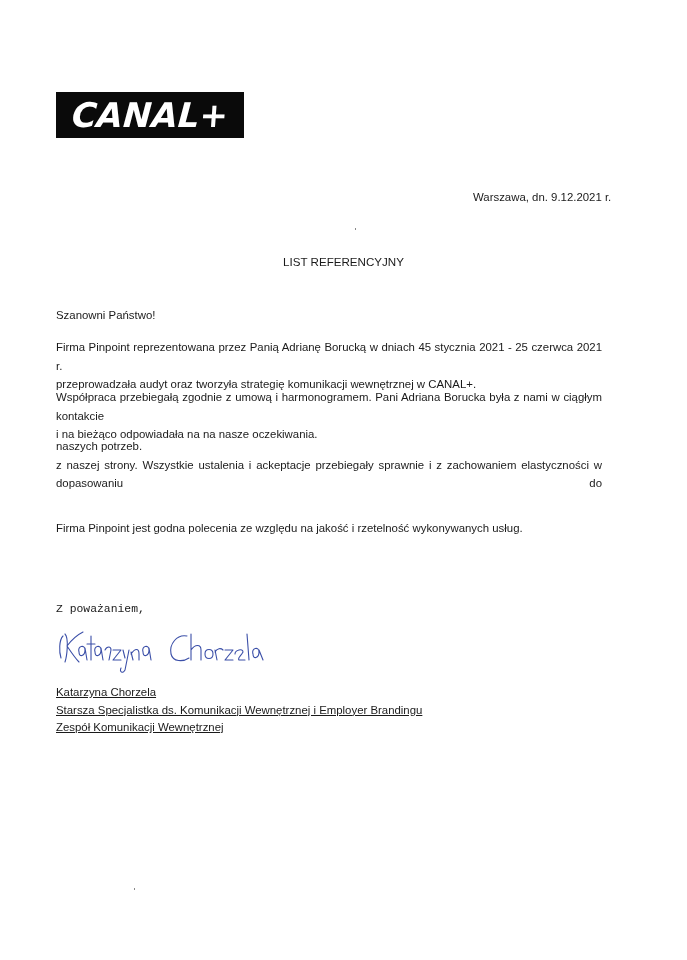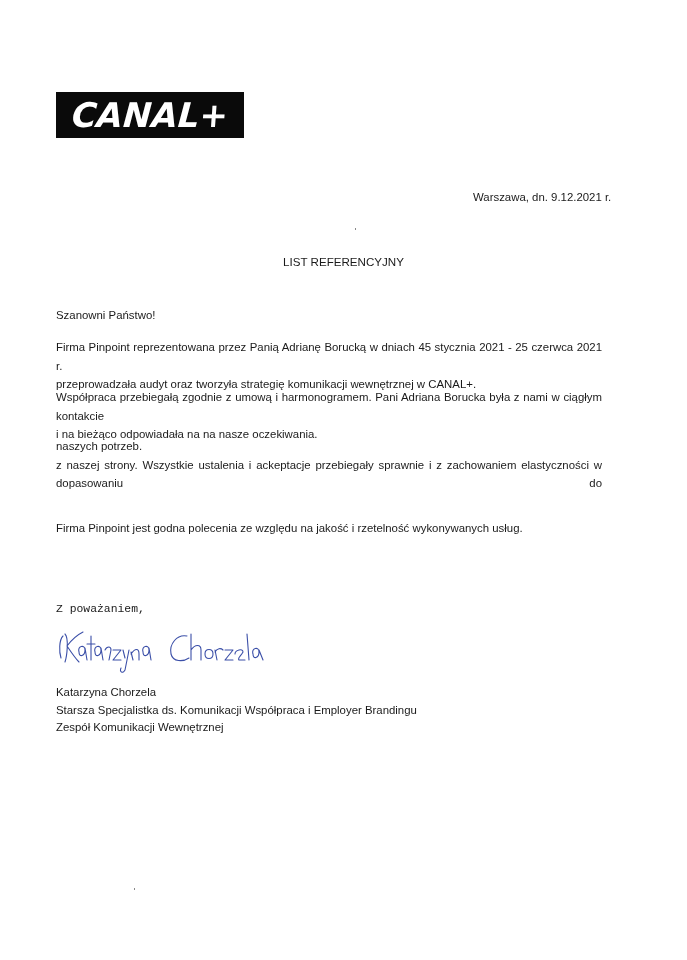--- a/index.html
+++ b/index.html
@@ -24,21 +24,21 @@
     .para .line { display: block; white-space: nowrap; }
     .para .just { text-align: justify; text-align-last: justify; white-space: normal; }
     .p1 { top: 338px; }
     .p2 { top: 388px; }
     .p3 { top: 437px; }
     .p4 { top: 519px; }
     .closing { left: 56px; top: 600px; font-family: Liberation Mono, monospace; }
     .signature {
       position: absolute; left: 55px; top: 622px; width: 240px; height: 52px;
     }
-    .sig-block { position: absolute; left: 56px; top: 684px; font-size: 11.4px; line-height: 17.5px; }
+    .sig-block { position: absolute; left: 56px; top: 684px; font-size: 11.4px; line-height: 17.5px; text-decoration: underline; }
     .sig-block div { white-space: nowrap; }
     .speck { position: absolute; width: 1px; height: 2px; background: #888; }
   </style>
 </head>
 <body>
 
 <div class="logo">
   <span class="logo-text">CANAL+</span>
 </div>
 
@@ -77,18 +77,18 @@
     <path d="M24 30 C22 24 30 22 30 28 C30 34 24 36 24 30 M30 26 L32 38 M36 14 L36 38 M32 22 L40 22 M40 30 C38 24 46 22 46 28 C46 34 40 36 40 30 M46 26 L48 38 M50 28 C52 24 56 24 56 28 L54 38 M58 28 L66 28 L58 38 L66 38 M68 28 L70 36 M74 28 L70 48 C68 52 64 50 66 46 M76 30 L78 38 M76 32 C80 26 84 26 84 32 L84 38 M88 30 C86 24 94 22 94 28 C94 34 88 36 88 30 M94 26 L96 38"></path>
 
     <path d="M132 14 C122 12 114 22 116 32 C118 40 128 40 134 36"></path>
 
     <path d="M136 12 L136 38 M136 28 C140 22 146 22 146 28 L146 38 M150 32 C150 26 158 26 158 32 C158 38 150 38 150 32 M160 28 L162 38 M160 30 C162 26 166 26 168 28 M170 28 L178 28 L170 38 L178 38 M180 32 C180 28 188 26 188 30 C186 34 182 36 184 38 L190 38 M192 12 L194 38 M198 32 C196 26 204 24 204 30 C204 36 198 38 198 32 M204 28 L208 38"></path>
   </g>
 </svg>
 
 <div class="sig-block">
   <div>Katarzyna Chorzela</div>
-  <div>Starsza Specjalistka ds. Komunikacji Współpraca i Employer Brandingu</div>
+  <div>Starsza Specjalistka ds. Komunikacji Wewnętrznej i Employer Brandingu</div>
   <div>Zespół Komunikacji Wewnętrznej</div>
 </div>
 
 <div class="speck" style="left:355px; top:228px;"></div>
 <div class="speck" style="left:134px; top:888px;"></div>
 
 </body></html>

